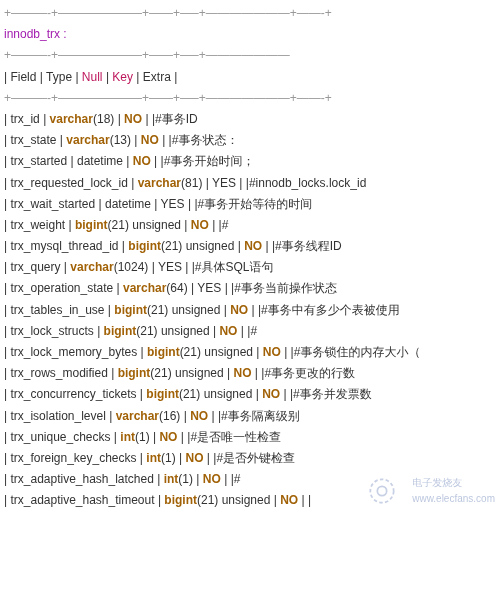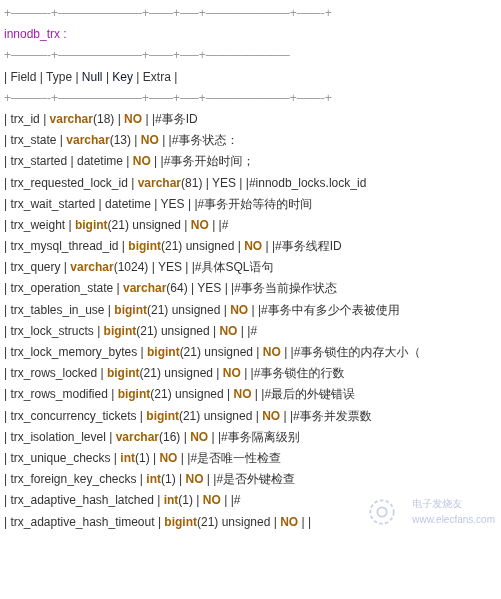--- a/index.html
+++ b/index.html
@@ -21,21 +21,21 @@
     }
     .table-name {
       color: #a21caf;
       margin: 2px 0;
     }
     .header-row {
       margin: 2px 0;
       color: #333;
     }
     .header-row .pipe { color: #333; }
-    .muted { color: #0f172a; }
+    .muted { color: #be185d; }
     .row {
       margin: 2px 0;
       white-space: nowrap;
       overflow: hidden;
     }
     .pipe { color: #333; }
     .field { color: #333; }
     .kw { color: #a16207; font-weight: bold; }
     .comment { color: #333; }
     .watermark {
@@ -76,22 +76,21 @@
     <div class="row"><span class="pipe">| </span><span class="field">trx_started</span><span class="pipe"> | </span><span><span class="field">datetime</span></span><span class="pipe"> | </span><span><span class="kw">NO</span></span><span class="pipe"> | </span><span class="pipe"> |</span><span class="comment">#事务开始时间；</span></div>
     <div class="row"><span class="pipe">| </span><span class="field">trx_requested_lock_id</span><span class="pipe"> | </span><span><span class="kw">varchar</span><span class="field">(81)</span></span><span class="pipe"> | </span><span><span class="field">YES</span></span><span class="pipe"> | </span><span class="pipe"> |</span><span class="comment">#innodb_locks.lock_id</span></div>
     <div class="row"><span class="pipe">| </span><span class="field">trx_wait_started</span><span class="pipe"> | </span><span><span class="field">datetime</span></span><span class="pipe"> | </span><span><span class="field">YES</span></span><span class="pipe"> | </span><span class="pipe"> |</span><span class="comment">#事务开始等待的时间</span></div>
     <div class="row"><span class="pipe">| </span><span class="field">trx_weight</span><span class="pipe"> | </span><span><span class="kw">bigint</span><span class="field">(21) unsigned</span></span><span class="pipe"> | </span><span><span class="kw">NO</span></span><span class="pipe"> | </span><span class="pipe"> |</span><span class="comment">#</span></div>
     <div class="row"><span class="pipe">| </span><span class="field">trx_mysql_thread_id</span><span class="pipe"> | </span><span><span class="kw">bigint</span><span class="field">(21) unsigned</span></span><span class="pipe"> | </span><span><span class="kw">NO</span></span><span class="pipe"> | </span><span class="pipe"> |</span><span class="comment">#事务线程ID</span></div>
     <div class="row"><span class="pipe">| </span><span class="field">trx_query</span><span class="pipe"> | </span><span><span class="kw">varchar</span><span class="field">(1024)</span></span><span class="pipe"> | </span><span><span class="field">YES</span></span><span class="pipe"> | </span><span class="pipe"> |</span><span class="comment">#具体SQL语句</span></div>
     <div class="row"><span class="pipe">| </span><span class="field">trx_operation_state</span><span class="pipe"> | </span><span><span class="kw">varchar</span><span class="field">(64)</span></span><span class="pipe"> | </span><span><span class="field">YES</span></span><span class="pipe"> | </span><span class="pipe"> |</span><span class="comment">#事务当前操作状态</span></div>
     <div class="row"><span class="pipe">| </span><span class="field">trx_tables_in_use</span><span class="pipe"> | </span><span><span class="kw">bigint</span><span class="field">(21) unsigned</span></span><span class="pipe"> | </span><span><span class="kw">NO</span></span><span class="pipe"> | </span><span class="pipe"> |</span><span class="comment">#事务中有多少个表被使用</span></div>
     <div class="row"><span class="pipe">| </span><span class="field">trx_lock_structs</span><span class="pipe"> | </span><span><span class="kw">bigint</span><span class="field">(21) unsigned</span></span><span class="pipe"> | </span><span><span class="kw">NO</span></span><span class="pipe"> | </span><span class="pipe"> |</span><span class="comment">#</span></div>
     <div class="row"><span class="pipe">| </span><span class="field">trx_lock_memory_bytes</span><span class="pipe"> | </span><span><span class="kw">bigint</span><span class="field">(21) unsigned</span></span><span class="pipe"> | </span><span><span class="kw">NO</span></span><span class="pipe"> | </span><span class="pipe"> |</span><span class="comment">#事务锁住的内存大小（</span></div>
-    <div class="row"><span class="pipe">| </span><span class="field">trx_rows_locked</span><span class="pipe"> | </span><span><span class="kw">bigint</span><span class="field">(21) unsigned</span></span><span class="pipe"> | </span><span><span class="kw">NO</span></span><span class="pipe"> | </span><span class="pipe"> |</span><span class="comment">#事务锁住的行数</span></div>
-    <div class="row"><span class="pipe">| </span><span class="field">trx_rows_modified</span><span class="pipe"> | </span><span><span class="kw">bigint</span><span class="field">(21) unsigned</span></span><span class="pipe"> | </span><span><span class="kw">NO</span></span><span class="pipe"> | </span><span class="pipe"> |</span><span class="comment">#最后的外键错误</span></div>
+    <div class="row"><span class="pipe">| </span><span class="field">trx_rows_modified</span><span class="pipe"> | </span><span><span class="kw">bigint</span><span class="field">(21) unsigned</span></span><span class="pipe"> | </span><span><span class="kw">NO</span></span><span class="pipe"> | </span><span class="pipe"> |</span><span class="comment">#事务更改的行数</span></div>
     <div class="row"><span class="pipe">| </span><span class="field">trx_concurrency_tickets</span><span class="pipe"> | </span><span><span class="kw">bigint</span><span class="field">(21) unsigned</span></span><span class="pipe"> | </span><span><span class="kw">NO</span></span><span class="pipe"> | </span><span class="pipe"> |</span><span class="comment">#事务并发票数</span></div>
     <div class="row"><span class="pipe">| </span><span class="field">trx_isolation_level</span><span class="pipe"> | </span><span><span class="kw">varchar</span><span class="field">(16)</span></span><span class="pipe"> | </span><span><span class="kw">NO</span></span><span class="pipe"> | </span><span class="pipe"> |</span><span class="comment">#事务隔离级别</span></div>
     <div class="row"><span class="pipe">| </span><span class="field">trx_unique_checks</span><span class="pipe"> | </span><span><span class="kw">int</span><span class="field">(1)</span></span><span class="pipe"> | </span><span><span class="kw">NO</span></span><span class="pipe"> | </span><span class="pipe"> |</span><span class="comment">#是否唯一性检查</span></div>
     <div class="row"><span class="pipe">| </span><span class="field">trx_foreign_key_checks</span><span class="pipe"> | </span><span><span class="kw">int</span><span class="field">(1)</span></span><span class="pipe"> | </span><span><span class="kw">NO</span></span><span class="pipe"> | </span><span class="pipe"> |</span><span class="comment">#是否外键检查</span></div>
     <div class="row"><span class="pipe">| </span><span class="field">trx_adaptive_hash_latched</span><span class="pipe"> | </span><span><span class="kw">int</span><span class="field">(1)</span></span><span class="pipe"> | </span><span><span class="kw">NO</span></span><span class="pipe"> | </span><span class="pipe"> |</span><span class="comment">#</span></div>
     <div class="row"><span class="pipe">| </span><span class="field">trx_adaptive_hash_timeout</span><span class="pipe"> | </span><span><span class="kw">bigint</span><span class="field">(21) unsigned</span></span><span class="pipe"> | </span><span><span class="kw">NO</span></span><span class="pipe"> | </span><span class="pipe"> |</span><span class="comment"></span></div>
   </div>
 
 <div class="watermark">
   <svg width="28" height="28" viewBox="0 0 24 24">

